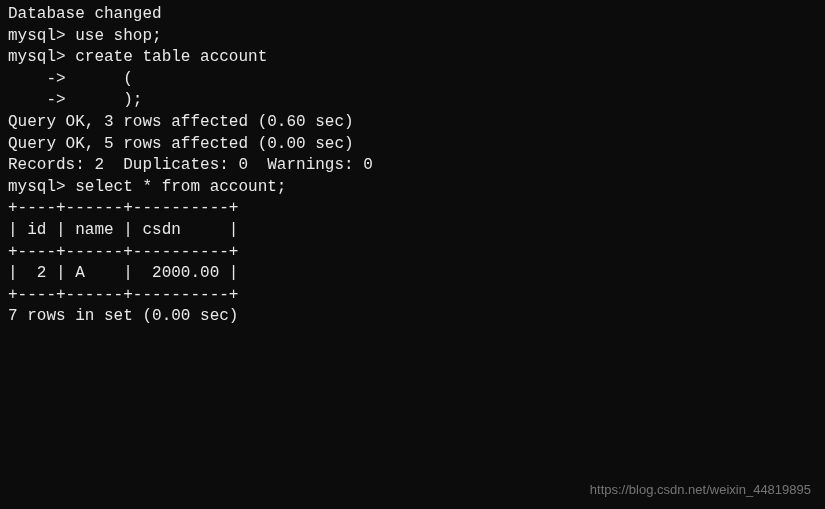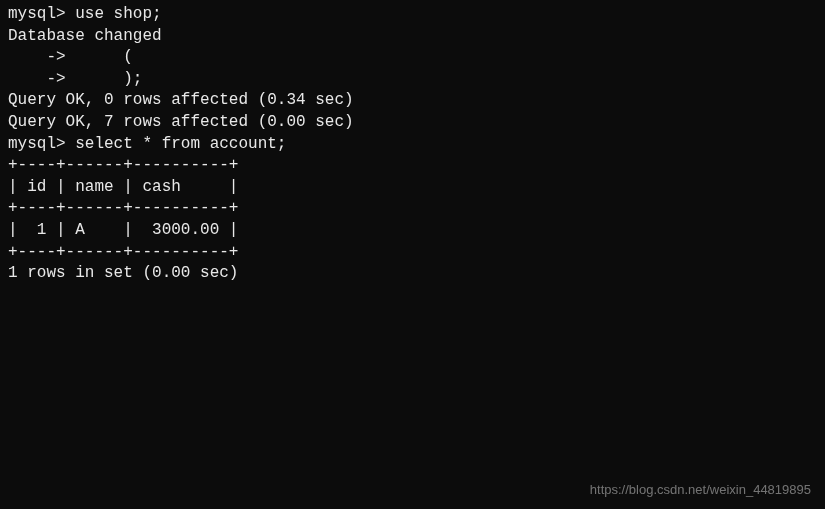--- a/index.html
+++ b/index.html
@@ -28,30 +28,32 @@
       right: 14px;
       font-family: Arial, sans-serif;
       font-size: 13px;
       color: rgba(200,200,200,0.55);
     }
   </style>
 </head>
 <body>
 
 <div class="terminal">
+  <div class="line">Database changed</div>
   <div class="line">mysql&gt; use shop;</div>
-  <div class="line">Database changed</div>
+  <div class="line">mysql&gt; create table account</div>
   <div class="line">    -&gt;      (</div>
   <div class="line">    -&gt;      );</div>
-  <div class="line">Query OK, 0 rows affected (0.34 sec)</div>
+  <div class="line">Query OK, 3 rows affected (0.60 sec)</div>
   <div class="line"></div>
-  <div class="line">Query OK, 7 rows affected (0.00 sec)</div>
+  <div class="line">Query OK, 5 rows affected (0.00 sec)</div>
+  <div class="line">Records: 2  Duplicates: 0  Warnings: 0</div>
   <div class="line"></div>
   <div class="line">mysql&gt; select * from account;</div>
   <div class="line">+----+------+----------+</div>
-  <div class="line">| id | name | cash     |</div>
+  <div class="line">| id | name | csdn     |</div>
   <div class="line">+----+------+----------+</div>
-  <div class="line">|  1 | A    |  3000.00 |</div>
+  <div class="line">|  2 | A    |  2000.00 |</div>
   <div class="line">+----+------+----------+</div>
-  <div class="line">1 rows in set (0.00 sec)</div>
+  <div class="line">7 rows in set (0.00 sec)</div>
 </div>
 
 <div class="watermark">https://blog.csdn.net/weixin_44819895</div>
 
 </body></html>

